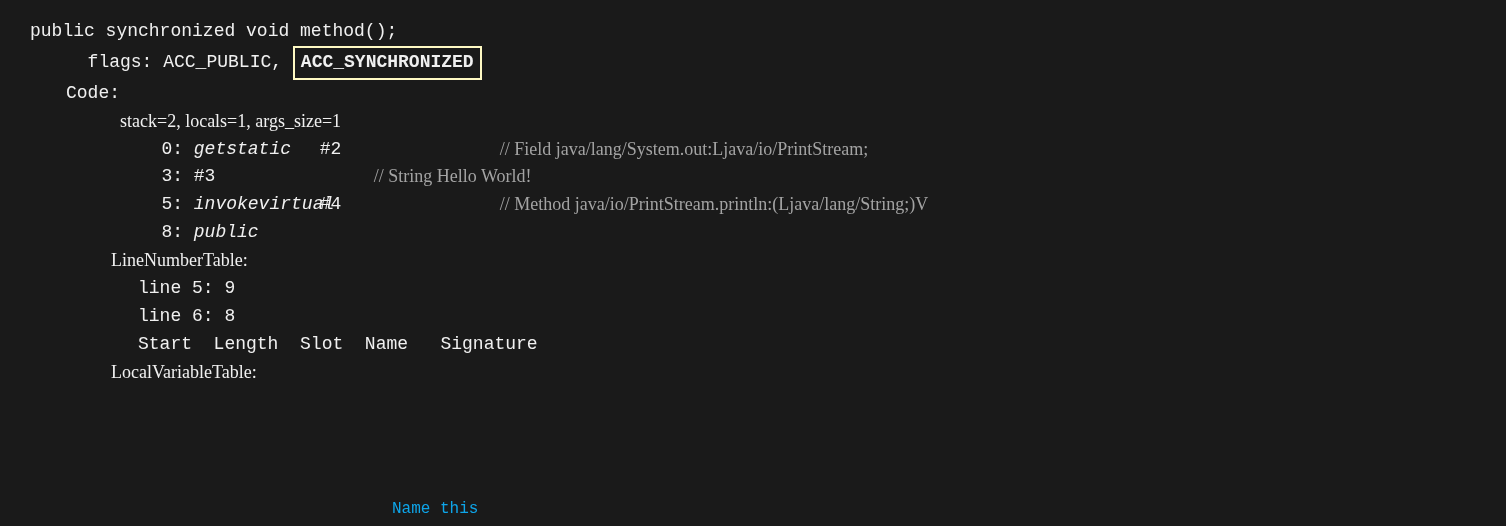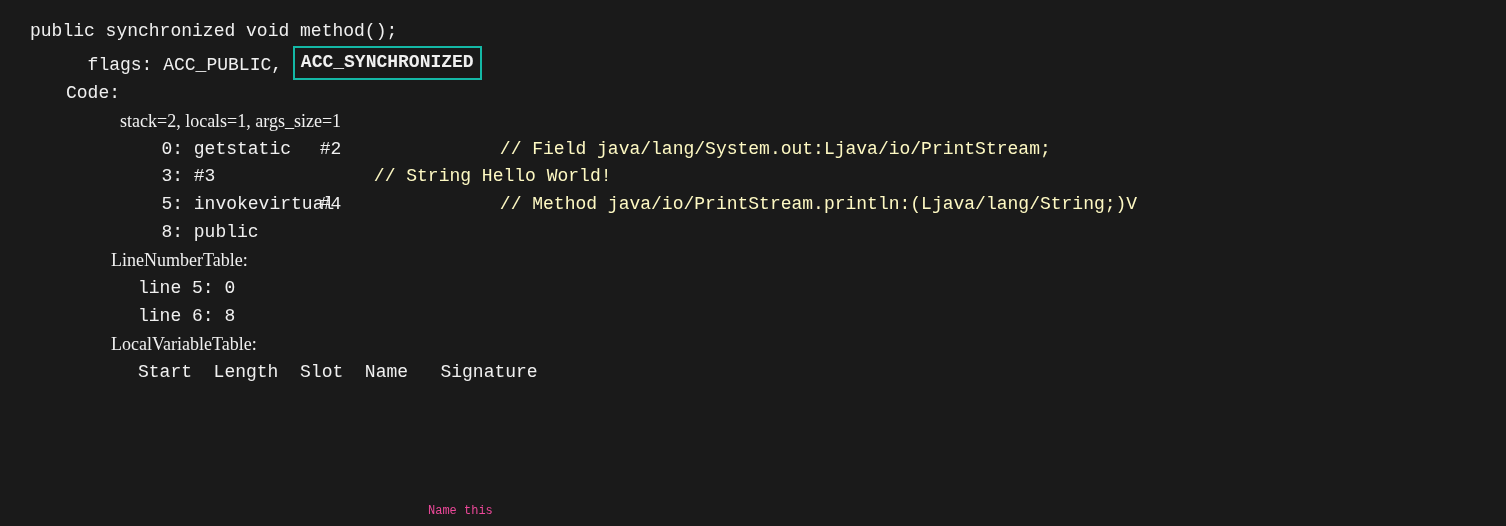--- a/index.html
+++ b/index.html
@@ -23,71 +23,72 @@
       padding: 18px 30px;
       width: 100%;
       height: 100%;
       position: relative;
     }
 
     .code-line {
       line-height: 1.55;
       white-space: pre;
       display: flex;
-      align-items: flex-end;
+      align-items: center;
     }
 
     .indent-1 {
       padding-left: 2em;
     }
 
     .indent-2 {
       padding-left: 4em;
       font-family: Liberation Serif, serif;
     }
 
     .indent-3 {
       padding-left: 6em;
     }
 
     .highlight-box {
       display: inline-block;
-      border: 2px solid #14b8a6;
+      border: 2px solid #fef9c3;
       padding: 1px 6px;
       color: #f0f0f0;
       font-weight: bold;
     }
 
     .opcode-num {
       display: inline-block;
       width: 2.5em;
       text-align: right;
     }
 
     .opcode-name {
       display: inline-block;
       width: 7em;
+      font-style: italic;
     }
 
     .opcode-ref {
       display: inline-block;
       width: 4em;
     }
 
     .comment-col {
-      color: #fef9c3;
+      color: #a3a3a3;
+      font-family: Liberation Serif, serif;
     }
 
     .bottom-label {
       position: absolute;
       bottom: 8px;
       left: 392px;
-      color: #ec4899;
-      font-size: 12px;
-      margin-left: 36px;
+      color: #0ea5e9;
+      font-size: 16px;
     }
   </style>
 </head>
 <body>
 
 <div class="code-container">
 
   <div class="code-line">
     <span>public synchronized void method();</span>
   </div>
@@ -135,33 +136,33 @@
     <span class="opcode-num">8:</span>
     <span> </span>
     <span class="opcode-name">public</span>
   </div>
 
   <div class="code-line indent-2">
     <span>  LineNumberTable:</span>
   </div>
 
   <div class="code-line indent-3">
-    <span>line 5: 0</span>
+    <span>line 5: 9</span>
   </div>
 
   <div class="code-line indent-3">
     <span>line 6: 8</span>
   </div>
 
+  <div class="code-line indent-3">
+    <span>Start  Length  Slot  Name   Signature</span>
+  </div>
+
   <div class="code-line indent-2">
     <span>  LocalVariableTable:</span>
-  </div>
-
-  <div class="code-line indent-3">
-    <span>Start  Length  Slot  Name   Signature</span>
   </div>
 
 
   <div class="bottom-label">
     <span>Name this</span>
   </div>
 
 </div>
 
 </body></html>

